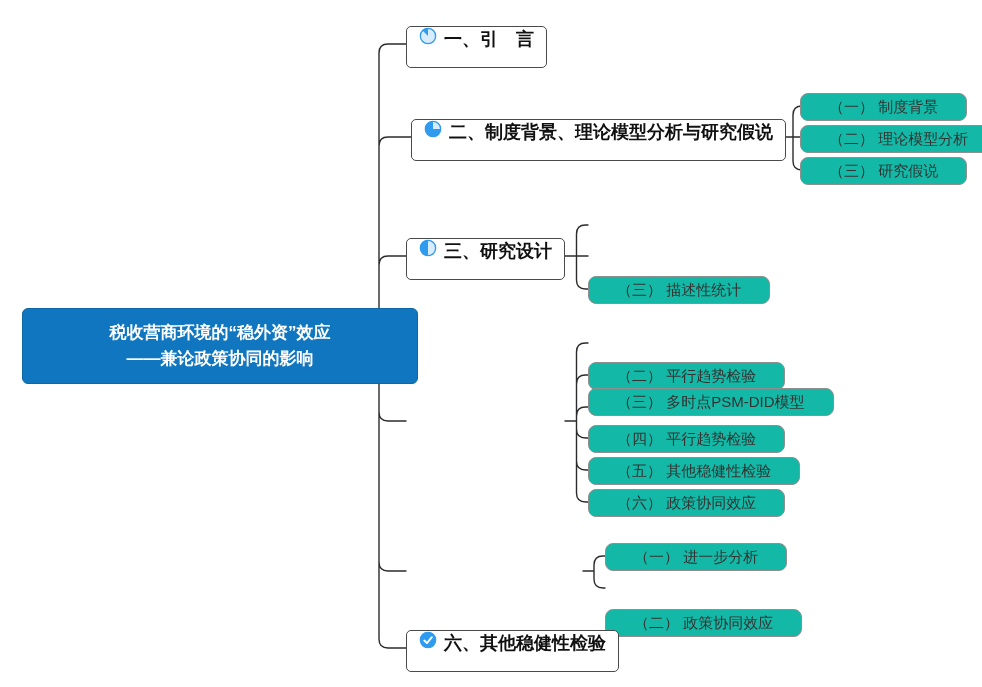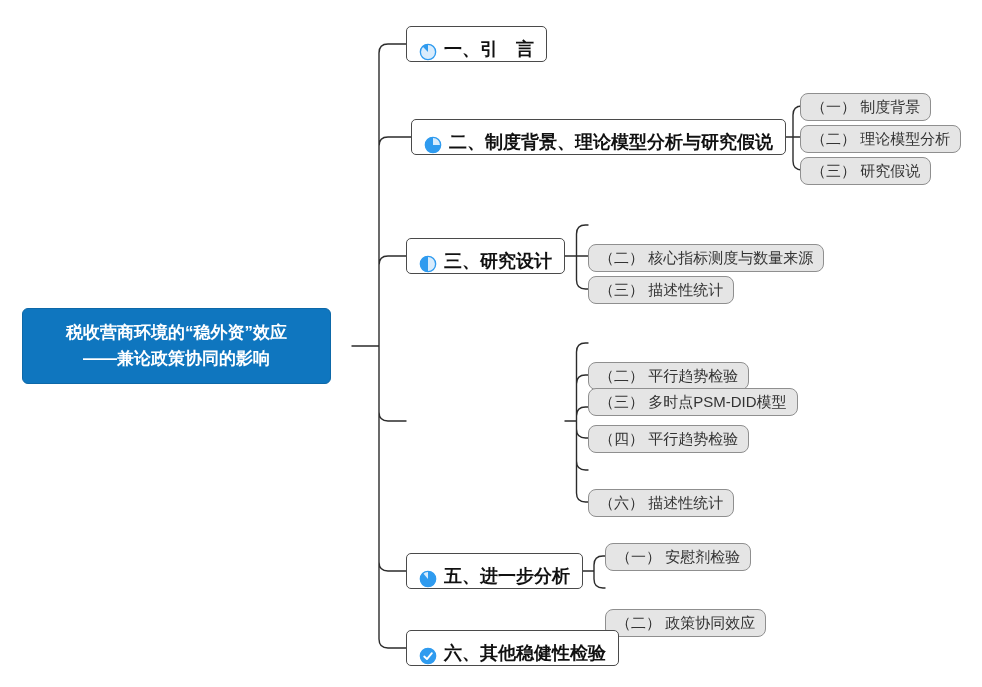--- a/index.html
+++ b/index.html
@@ -4,38 +4,38 @@
 <style>
   html,body{margin:0;padding:0;background:#fff;}
   .canvas{
     position:relative;width:982px;height:687px;background:#ffffff;overflow:hidden;
     font-family:"Liberation Sans",sans-serif;
   }
   #connector-layer{position:absolute;left:0;top:0;width:982px;height:687px;}
   #connector-layer path{stroke:#2b2b2b;stroke-width:1.4;fill:none;stroke-linecap:round;}
 
   .root-node{
-    position:absolute;left:22px;top:308px;width:309px;height:76px;
+    position:absolute;left:22px;top:308px;width:396px;height:76px;
     background:#0F76BF;border:1px solid #0D68A8;border-radius:6px;
     display:flex;flex-direction:column;align-items:center;justify-content:center;
     color:#ffffff;font-size:17px;font-weight:700;line-height:1.55;text-align:center;
     box-sizing:border-box;
   }
   .branch{
-    position:absolute;height:36px;display:inline-flex;align-items:flex-end;
+    position:absolute;height:42px;display:inline-flex;align-items:flex-start;
     background:#ffffff;border:1.4px solid #4a4a4a;border-radius:5px;
     padding:0 12px;box-sizing:border-box;white-space:nowrap;
   }
   .branch .picon{width:18px;height:18px;margin-right:7px;flex:0 0 auto;}
   .branch .blabel{font-size:18px;font-weight:700;color:#111111;}
 
   .child{
     position:absolute;height:28px;display:inline-flex;align-items:center;
-    background:#e5e5e5;border:1px solid #8f8f8f;border-radius:8px;
-    padding:0 10px;box-sizing:border-box;white-space:nowrap;
+    background:#14b8a6;border:1px solid #8f8f8f;border-radius:8px;
+    padding:0 28px;box-sizing:border-box;white-space:nowrap;
   }
   .child .clabel{font-size:15px;font-weight:400;color:#333333;}
 </style>
 </head>
 <body>
 
 <div class="canvas">
 
   <svg id="connector-layer">
       <path d="M 352 346 H 379 M 379 346 V 53 Q 379 44 388 44 H 406 M 379 346 V 146 Q 379 137 388 137 H 411 M 379 346 V 265 Q 379 256 388 256 H 406 M 379 346 V 412 Q 379 421 388 421 H 406 M 379 346 V 562 Q 379 571 388 571 H 406 M 379 346 V 639 Q 379 648 388 648 H 406"></path>
@@ -75,49 +75,42 @@
     <span class="clabel">（二） 理论模型分析</span>
   </div>
 
   <div class="branch" id="b3" style="left:406px;top:238px">
     <svg class="picon" viewBox="0 0 20 20">
       <circle cx="10" cy="10" r="8.5" fill="#D9ECFC" stroke="#2F9BEF" stroke-width="1.5"></circle>
       <path d="M10,10 L10,18.5 A8.5,8.5 0 0 1 10,1.5 Z" fill="#2F9BEF"></path>
     </svg>
     <span class="blabel">三、研究设计</span>
   </div>
-  <div class="child" id="c3-1" style="left:588px;top:244px">
-    <span class="clabel">（二） 核心指标测度与数量来源</span>
-  </div>
   <div class="child" id="c3-2" style="left:588px;top:276px">
     <span class="clabel">（三） 描述性统计</span>
   </div>
 
   <div class="child" id="c4-1" style="left:588px;top:362px">
     <span class="clabel">（二） 平行趋势检验</span>
   </div>
   <div class="child" id="c4-2" style="left:588px;top:388px">
     <span class="clabel">（三） 多时点PSM-DID模型</span>
   </div>
   <div class="child" id="c4-3" style="left:588px;top:425px">
     <span class="clabel">（四） 平行趋势检验</span>
   </div>
+  <div class="child" id="c4-4" style="left:588px;top:457px">
+    <span class="clabel">（五） 其他稳健性检验</span>
+  </div>
   <div class="child" id="c4-5" style="left:588px;top:489px">
-    <span class="clabel">（六） 描述性统计</span>
+    <span class="clabel">（六） 政策协同效应</span>
   </div>
 
-  <div class="branch" id="b5" style="left:406px;top:553px">
-    <svg class="picon" viewBox="0 0 20 20">
-      <circle cx="10" cy="10" r="8.5" fill="#D9ECFC" stroke="#2F9BEF" stroke-width="1.5"></circle>
-      <path d="M10,10 L10,1.5 A8.5,8.5 0 1 1 4.54,3.49 Z" fill="#2F9BEF"></path>
-    </svg>
-    <span class="blabel">五、进一步分析</span>
-  </div>
   <div class="child" id="c5-0" style="left:605px;top:543px">
-    <span class="clabel">（一） 安慰剂检验</span>
+    <span class="clabel">（一） 进一步分析</span>
   </div>
   <div class="child" id="c5-1" style="left:605px;top:609px">
     <span class="clabel">（二） 政策协同效应</span>
   </div>
 
   <div class="branch" id="b6" style="left:406px;top:630px">
     <svg class="picon" viewBox="0 0 20 20">
       <circle cx="10" cy="10" r="8.5" fill="#2F9BEF" stroke="#2F9BEF" stroke-width="1.5"></circle>
       <path d="M5.8,10.6 L8.8,13.4 L14.3,6.9" fill="none" stroke="#ffffff" stroke-width="2.1" stroke-linecap="round" stroke-linejoin="round"></path>
     </svg>

